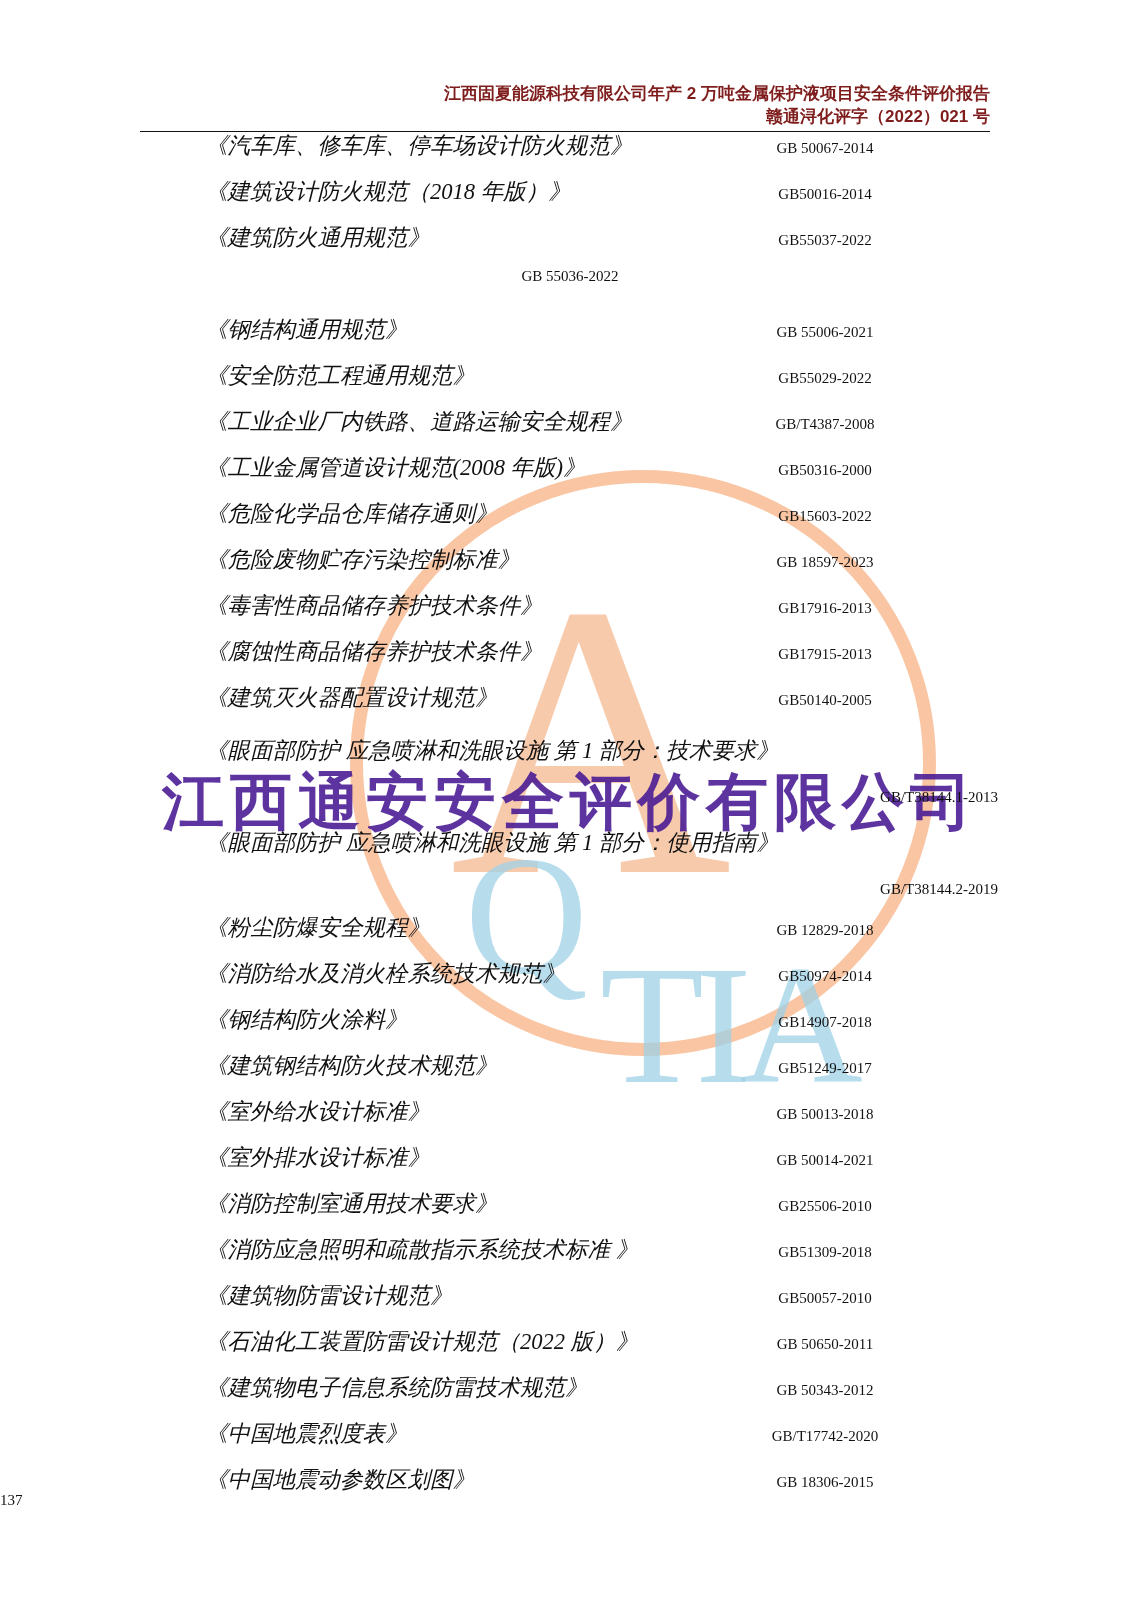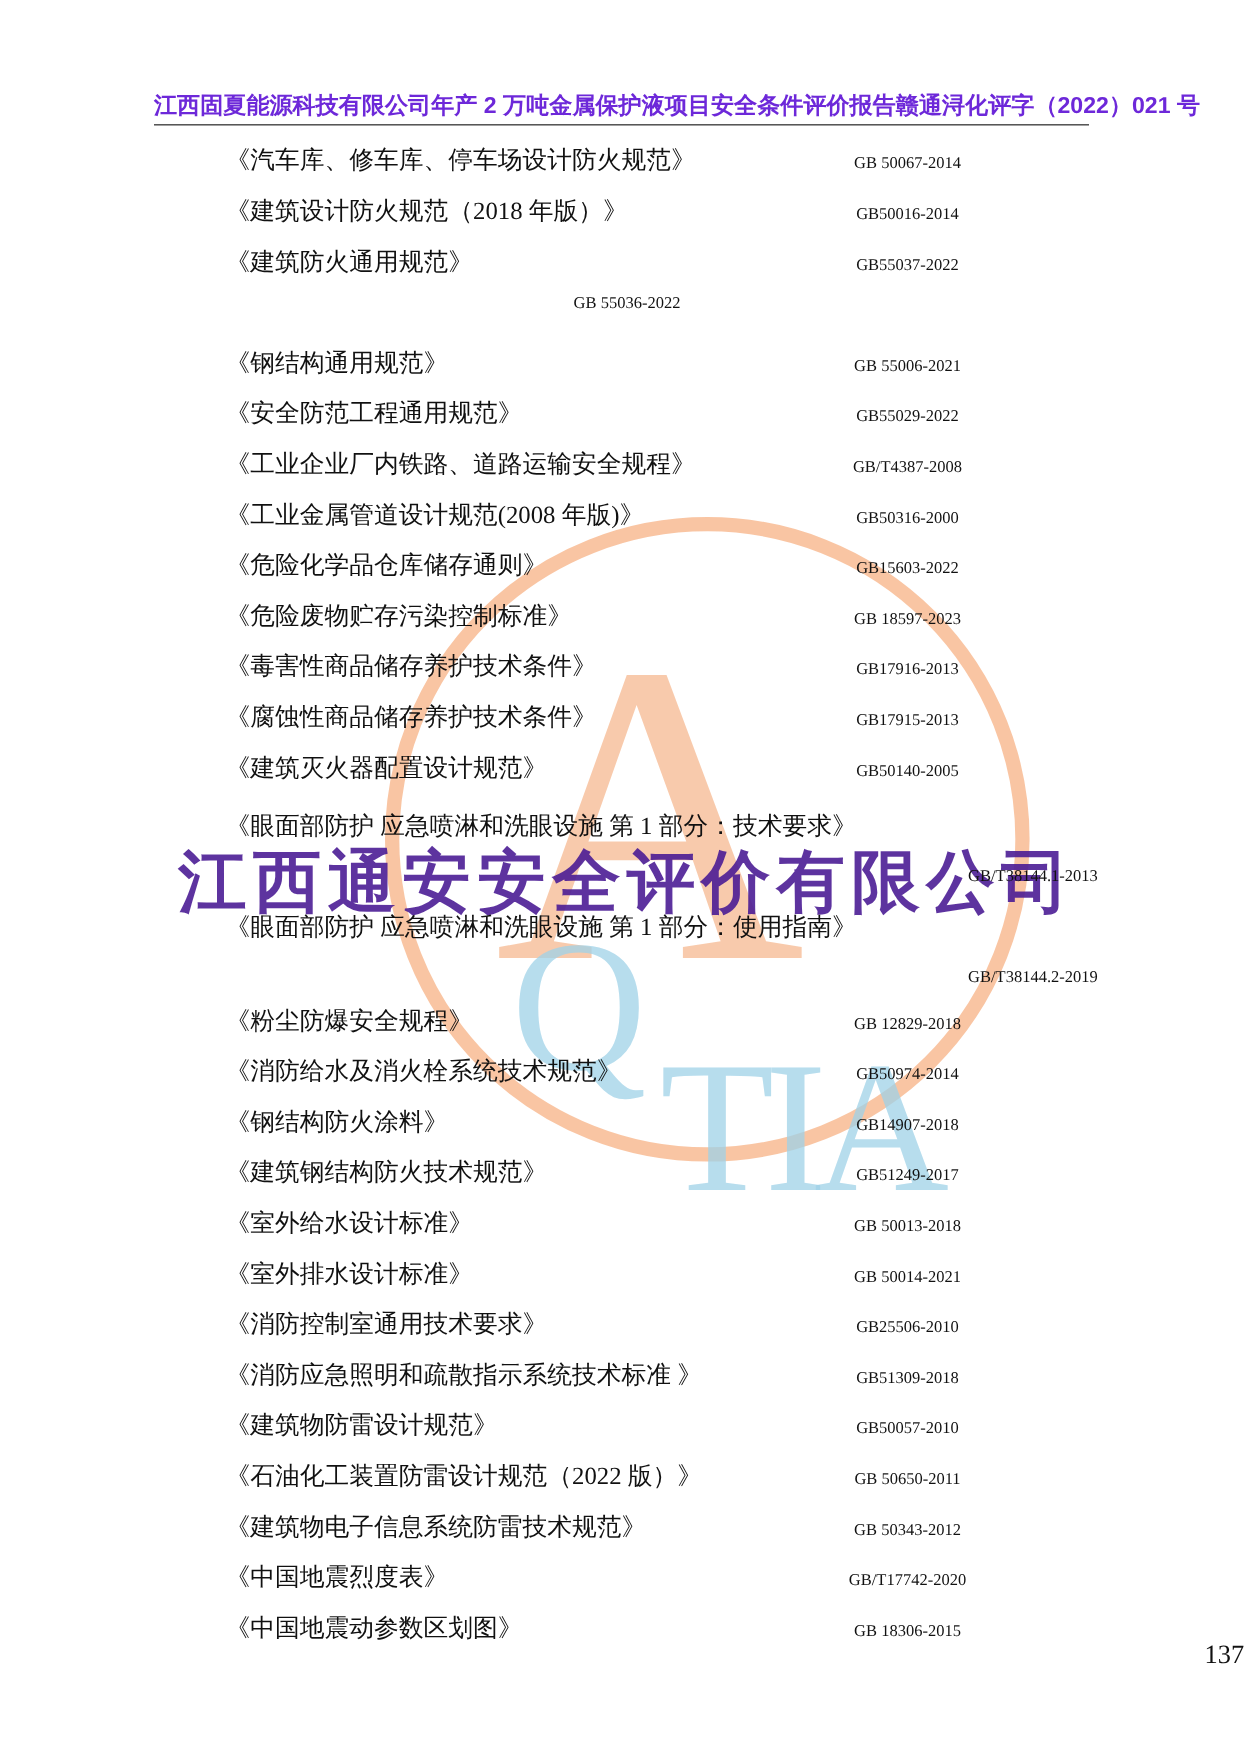--- a/index.html
+++ b/index.html
@@ -109,25 +109,26 @@
     position: absolute;
     left: 140px;
     top: 82px;
     width: 850px;
     z-index: 3;
   }
   .header-row {
     display: flex;
     justify-content: space-between;
     align-items: flex-end;
-    font-size: 21px;
+    font-size: 17px;
     font-family: "Liberation Sans", sans-serif;
     font-weight: 700;
-    color: #6d28d9;
+    color: #7f1d1d;
     white-space: nowrap;
+    flex-direction: column;
   }
   .header-left { letter-spacing: 0px; }
   .header-right { letter-spacing: 0px; }
   .header-rule {
     margin-top: 3px;
     border-bottom: 1.6px solid #111;
     width: 100%;
   }
 
   
@@ -143,20 +144,21 @@
     align-items: baseline;
     height: 46px;
     font-size: 22.5px;
   }
   .std-title {
     width: 510px;
     padding-left: 65px;
     box-sizing: border-box;
     white-space: nowrap;
     font-family: "Liberation Serif", "DejaVu Serif", serif;
+    font-style: italic;
   }
   .std-code {
     flex: 1;
     text-align: center;
     padding-right: 10px;
     white-space: nowrap;
     font-family: "Liberation Serif", "DejaVu Serif", serif;
     font-size: 15px;
   }
   
@@ -177,22 +179,22 @@
     height: 46px;
     line-height: 46px;
   }
 
   
   .page-number {
     position: absolute;
     left: 0;
     top: 1492px;
     width: 1131px;
-    text-align: right;
-    font-size: 24px;
+    text-align: left;
+    font-size: 15px;
     z-index: 3;
     font-family: "Liberation Serif", serif;
   }
 </style>
 </head>
 <body>
 
 <div class="page">
 
   <div class="watermark">

